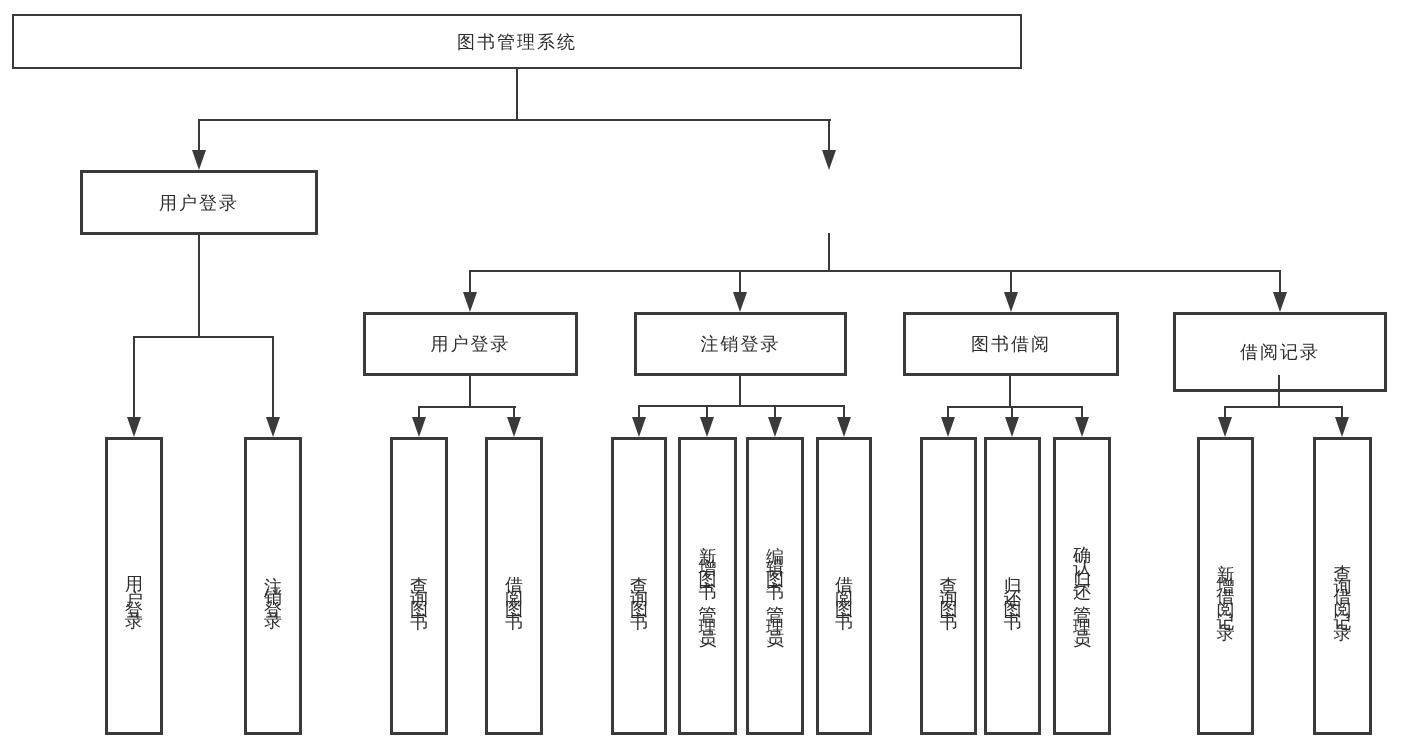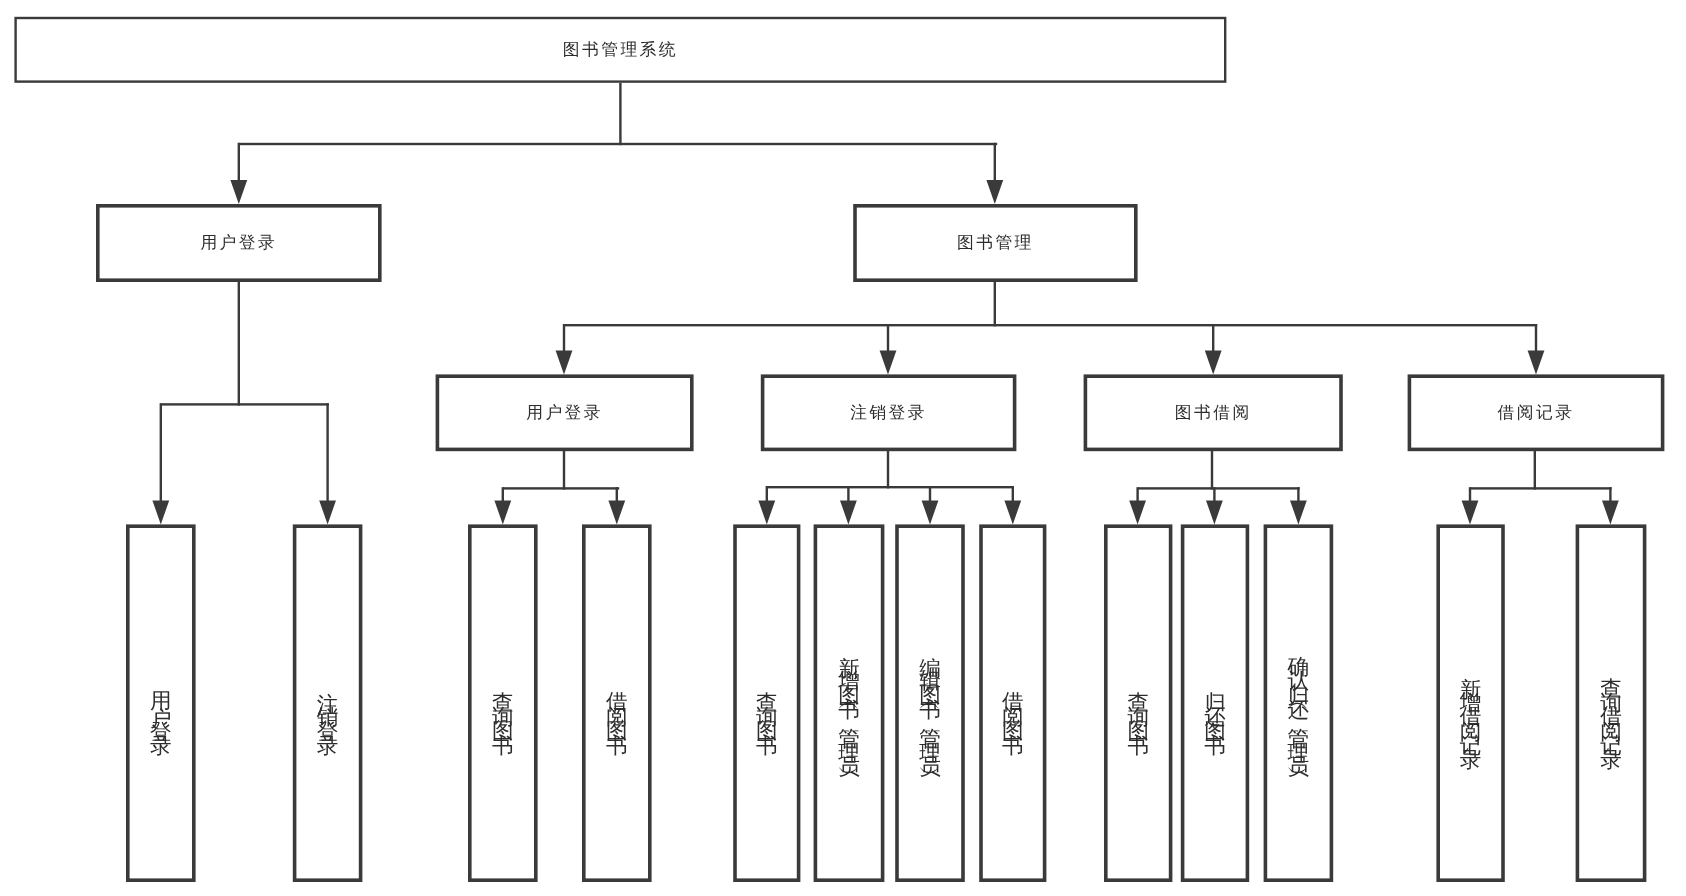--- a/index.html
+++ b/index.html
@@ -5,21 +5,21 @@
   html,body{margin:0;padding:0;background:#ffffff;}
   #canvas{
     position:relative;width:1405px;height:747px;background:#ffffff;overflow:hidden;
     font-family:"Liberation Sans","DejaVu Sans",sans-serif;color:#2d2d2d;
   }
   .box{
     position:absolute;box-sizing:border-box;background:#ffffff;
     border:3px solid #3a3a3a;display:flex;align-items:center;justify-content:center;
   }
   .root{border-width:2px;}
-  .hlabel{font-size:14px;letter-spacing:2px;white-space:nowrap;}
+  .hlabel{font-size:18px;letter-spacing:2px;white-space:nowrap;}
   .vtext{
     writing-mode:vertical-rl;text-orientation:mixed;
     font-size:18px;letter-spacing:12px;line-height:1;white-space:nowrap;
   }
   .vline{position:absolute;width:2px;background:#3a3a3a;}
   .hline{position:absolute;height:2px;background:#3a3a3a;}
   .arrow{
     position:absolute;width:0;height:0;
     border-left:7px solid transparent;border-right:7px solid transparent;
     border-top:20px solid #3a3a3a;
@@ -34,34 +34,31 @@
 
 <div id="canvas">
 
   <div class="box root" style="left:12px;top:14px;width:1010px;height:55px;">
     <span class="hlabel">图书管理系统</span>
   </div>
 
   <div class="box" style="left:80px;top:170px;width:238px;height:65px;">
     <span class="hlabel">用户登录</span>
   </div>
-  <div class="box" style="left:711px;top:170px;width:237px;height:65px;">
-    <span class="hlabel">图书管理</span>
-  </div>
 
   <div class="box" style="left:363px;top:312px;width:215px;height:64px;">
     <span class="hlabel">用户登录</span>
   </div>
   <div class="box" style="left:634px;top:312px;width:213px;height:64px;">
     <span class="hlabel">注销登录</span>
   </div>
   <div class="box" style="left:903px;top:312px;width:216px;height:64px;">
     <span class="hlabel">图书借阅</span>
   </div>
-  <div class="box" style="left:1173px;top:312px;width:214px;height:64px;">
+  <div class="box" style="left:1173px;top:312px;width:214px;height:80px;">
     <span class="hlabel">借阅记录</span>
   </div>
 
   <div class="box" style="left:105px;top:437px;width:58px;height:298px;">
     <span class="vtext">用户登录</span>
   </div>
   <div class="box" style="left:244px;top:437px;width:58px;height:298px;">
     <span class="vtext">注销登录</span>
   </div>
 

